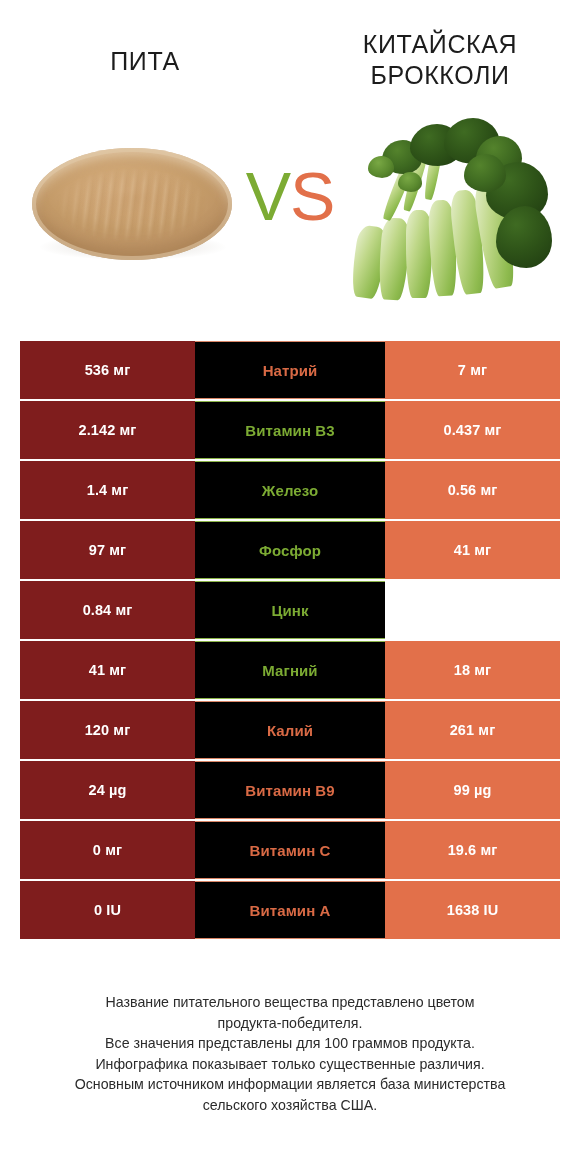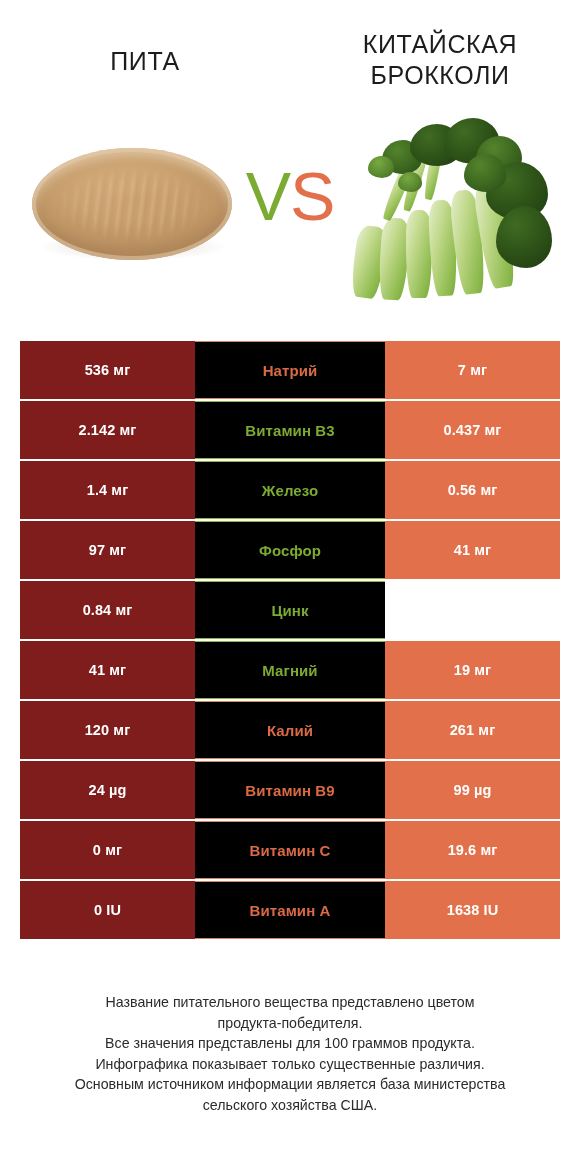--- a/index.html
+++ b/index.html
@@ -318,21 +318,21 @@
     </div>
 
     <div class="row">
       <div class="cell cell-left">0.84 мг</div>
       <div class="cell cell-mid win-green">Цинк</div>
     </div>
 
     <div class="row">
       <div class="cell cell-left">41 мг</div>
       <div class="cell cell-mid win-green">Магний</div>
-      <div class="cell cell-right">19 мг</div>
+      <div class="cell cell-right">18 мг</div>
     </div>
 
     <div class="row">
       <div class="cell cell-left">120 мг</div>
       <div class="cell cell-mid win-orange">Калий</div>
       <div class="cell cell-right">261 мг</div>
     </div>
 
     <div class="row">
       <div class="cell cell-left">24 µg</div>

